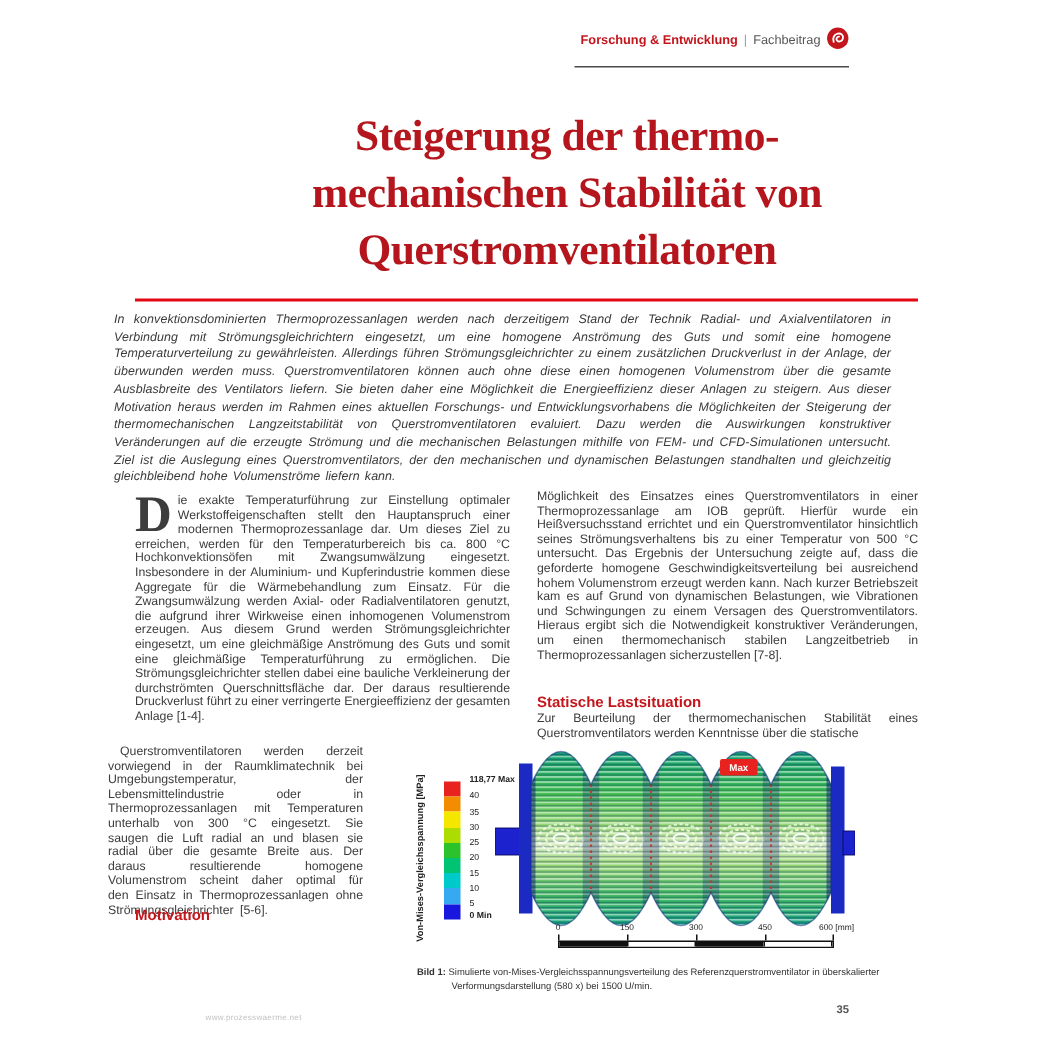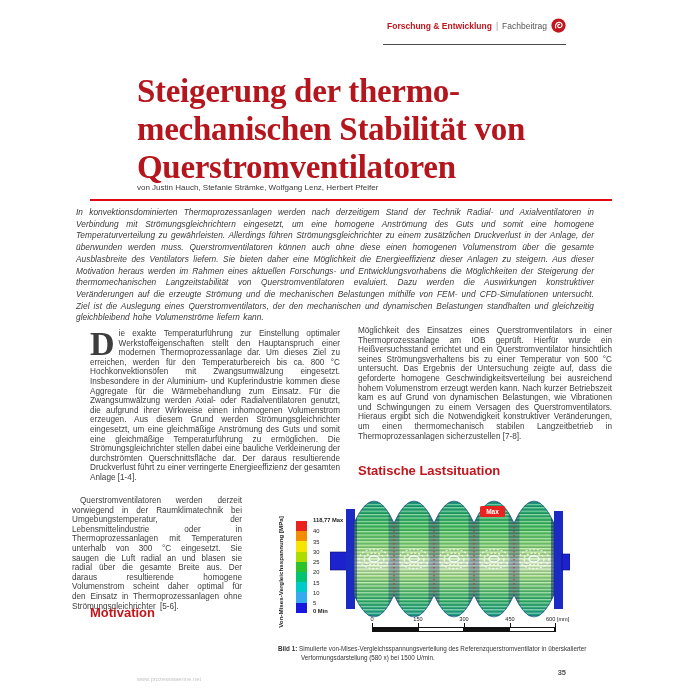--- a/index.html
+++ b/index.html
@@ -12,33 +12,33 @@
   
   .header { position:absolute; left:383px; top:18px; width:183px; display:flex; align-items:center; justify-content:flex-end; gap:4px; font-size:8.5px; }
   .h-cat { color:#c3161c; font-weight:bold; white-space:nowrap; }
   .h-sep { color:#9a9a9a; }
   .h-sec { color:#555; white-space:nowrap; }
   .h-icon { display:inline-flex; }
   .h-icon svg { width:15px; height:15px; }
   .header-rule { position:absolute; left:383px; top:44px; width:183px; height:1.4px; background:#4a4a4a; }
   
   .title { position:absolute; left:137px; top:72px; width:482px;
-    font-family:"Liberation Serif", serif; font-weight:bold; font-size:33px; line-height:38px;
-    color:#b5151c; white-space:pre-line; letter-spacing:-0.3px; }
+    font-family:"Liberation Serif", serif; font-weight:bold; font-size:29px; line-height:38px;
+    color:#b5151c; white-space:pre-line; letter-spacing:-0.3px;text-align:center; }
   .byline { position:absolute; left:137px; top:183px; font-size:8px; color:#3a3a3a; }
   .abstract-rule { position:absolute; left:90px; top:199px; width:522px; height:1.5px; background:#e30613; }
   .abstract { position:absolute; left:76px; top:207px; width:518px; font-size:8.3px; line-height:11.7px;
     font-style:italic; text-align:justify; color:#3a3a3a; word-spacing:1px; letter-spacing:0.05px; }
   
   .bodytext { font-size:8.2px; line-height:9.6px; text-align:justify; color:#3c3c3c; }
   .col-left-p1 { position:absolute; left:90px; top:329px; width:250px; }
   .dropcap { float:left; font-family:"Liberation Serif", serif; font-weight:bold; font-size:34px;
     line-height:27px; margin:1px 4px 0 0; color:#3d3d3d; }
   .col-left-p2 { position:absolute; left:72px; top:496px; width:170px; text-indent:8px; word-spacing:2px; }
-  .sec-head { position:absolute; color:#c3161c; font-weight:bold; font-size:13px; }
+  .sec-head { position:absolute; color:#c3161c; font-weight:bold; font-size:10px; }
   .head-motivation { left:90px; top:605px; }
   .col-left-p3 { position:absolute; left:90px; top:638px; width:170px; word-spacing:2px; }
   .col-right-p1 { position:absolute; left:358px; top:326px; width:254px; }
   .head-static { left:358px; top:463px; }
   .col-right-p2 { position:absolute; left:358px; top:474px; width:254px; }
   
   .fig-axis-label { position:absolute; left:277px; top:628px; width:112px; height:9px;
     transform:rotate(-90deg); transform-origin:0 0; font-size:6.2px; font-weight:bold; color:#222; text-align:center; white-space:nowrap; }
   .fig-colorbar { position:absolute; left:296px; top:521px; width:11px; }
   .swatch { width:11px; height:10.2px; }
@@ -77,32 +77,32 @@
         <circle cx="8" cy="8" r="7.6" fill="#c3161c"></circle>
         <path d="M5.1,10.6 C4.1,8.2 5.3,5.2 8,4.7 C10.5,4.3 12.2,6 11.7,8.1 C11.3,10.1 8.8,11 7.6,9.7 C6.5,8.6 7.3,6.8 8.9,6.8" stroke="#ffffff" stroke-width="1.3" fill="none" stroke-linecap="round"></path>
       </svg>
     </span>
   </div>
   <div class="header-rule"></div>
 
   <h1 class="title">Steigerung der thermo-
 mechanischen Stabilität von
 Querstromventilatoren</h1>
-  <div class="byline">von Justin Hauch, Stefanie Strämke, Wolfgang Lenz, Herbert Pfeifer</div>
   <div class="abstract-rule"></div>
   <p class="abstract">In konvektionsdominierten Thermoprozessanlagen werden nach derzeitigem Stand der Technik Radial- und Axialventilatoren in Verbindung mit Strömungsgleichrichtern eingesetzt, um eine homogene Anströmung des Guts und somit eine homogene Temperaturverteilung zu gewährleisten. Allerdings führen Strömungsgleichrichter zu einem zusätzlichen Druckverlust in der Anlage, der überwunden werden muss. Querstromventilatoren können auch ohne diese einen homogenen Volumenstrom über die gesamte Ausblasbreite des Ventilators liefern. Sie bieten daher eine Möglichkeit die Energieeffizienz dieser Anlagen zu steigern. Aus dieser Motivation heraus werden im Rahmen eines aktuellen Forschungs- und Entwicklungsvorhabens die Möglichkeiten der Steigerung der thermomechanischen Langzeitstabilität von Querstromventilatoren evaluiert. Dazu werden die Auswirkungen konstruktiver Veränderungen auf die erzeugte Strömung und die mechanischen Belastungen mithilfe von FEM- und CFD-Simulationen untersucht. Ziel ist die Auslegung eines Querstromventilators, der den mechanischen und dynamischen Belastungen standhalten und gleichzeitig gleichbleibend hohe Volumenströme liefern kann.</p>
 
   <div class="bodytext col-left-p1">
     <span class="dropcap">D</span><span>ie exakte Temperaturführung zur Einstellung optimaler Werkstoffeigenschaften stellt den Hauptanspruch einer modernen Thermoprozessanlage dar. Um dieses Ziel zu erreichen, werden für den Temperaturbereich bis ca. 800 °C Hochkonvektionsöfen mit Zwangsumwälzung eingesetzt. Insbesondere in der Aluminium- und Kupferindustrie kommen diese Aggregate für die Wärmebehandlung zum Einsatz. Für die Zwangsumwälzung werden Axial- oder Radialventilatoren genutzt, die aufgrund ihrer Wirkweise einen inhomogenen Volumenstrom erzeugen. Aus diesem Grund werden Strömungsgleichrichter eingesetzt, um eine gleichmäßige Anströmung des Guts und somit eine gleichmäßige Temperaturführung zu ermöglichen. Die Strömungsgleichrichter stellen dabei eine bauliche Verkleinerung der durchströmten Querschnittsfläche dar. Der daraus resultierende Druckverlust führt zu einer verringerte Energieeffizienz der gesamten Anlage [1-4].</span>
   </div>
   <p class="bodytext col-left-p2">Querstromventilatoren werden derzeit vorwiegend in der Raumklimatechnik bei Umgebungstemperatur, der Lebensmittelindustrie oder in Thermoprozessanlagen mit Temperaturen unterhalb von 300 °C eingesetzt. Sie saugen die Luft radial an und blasen sie radial über die gesamte Breite aus. Der daraus resultierende homogene Volumenstrom scheint daher optimal für den Einsatz in Thermoprozessanlagen ohne Strömungsgleichrichter [5-6].</p>
   <h3 class="sec-head head-motivation">Motivation</h3>
 
   <p class="bodytext col-right-p1">Möglichkeit des Einsatzes eines Querstromventilators in einer Thermoprozessanlage am IOB geprüft. Hierfür wurde ein Heißversuchsstand errichtet und ein Querstromventilator hinsichtlich seines Strömungsverhaltens bis zu einer Temperatur von 500 °C untersucht. Das Ergebnis der Untersuchung zeigte auf, dass die geforderte homogene Geschwindigkeitsverteilung bei ausreichend hohem Volumenstrom erzeugt werden kann. Nach kurzer Betriebszeit kam es auf Grund von dynamischen Belastungen, wie Vibrationen und Schwingungen zu einem Versagen des Querstromventilators. Hieraus ergibt sich die Notwendigkeit konstruktiver Veränderungen, um einen thermomechanisch stabilen Langzeitbetrieb in Thermoprozessanlagen sicherzustellen [7-8].</p>
   <h3 class="sec-head head-static">Statische Lastsituation</h3>
+  <p class="bodytext col-right-p2">Zur Beurteilung der thermomechanischen Stabilität eines Querstromventilators werden Kenntnisse über die statische</p>
 
   <div class="fig-axis-label">Von-Mises-Vergleichsspannung [MPa]</div>
 
   <div class="fig-colorbar">
     <div class="swatch" style="background: rgb(232, 35, 31);"></div>
     <div class="swatch" style="background: rgb(242, 140, 0);"></div>
     <div class="swatch" style="background: rgb(245, 230, 0);"></div>
     <div class="swatch" style="background: rgb(173, 221, 0);"></div>
     <div class="swatch" style="background: rgb(44, 194, 44);"></div>
     <div class="swatch" style="background: rgb(0, 196, 115);"></div>

